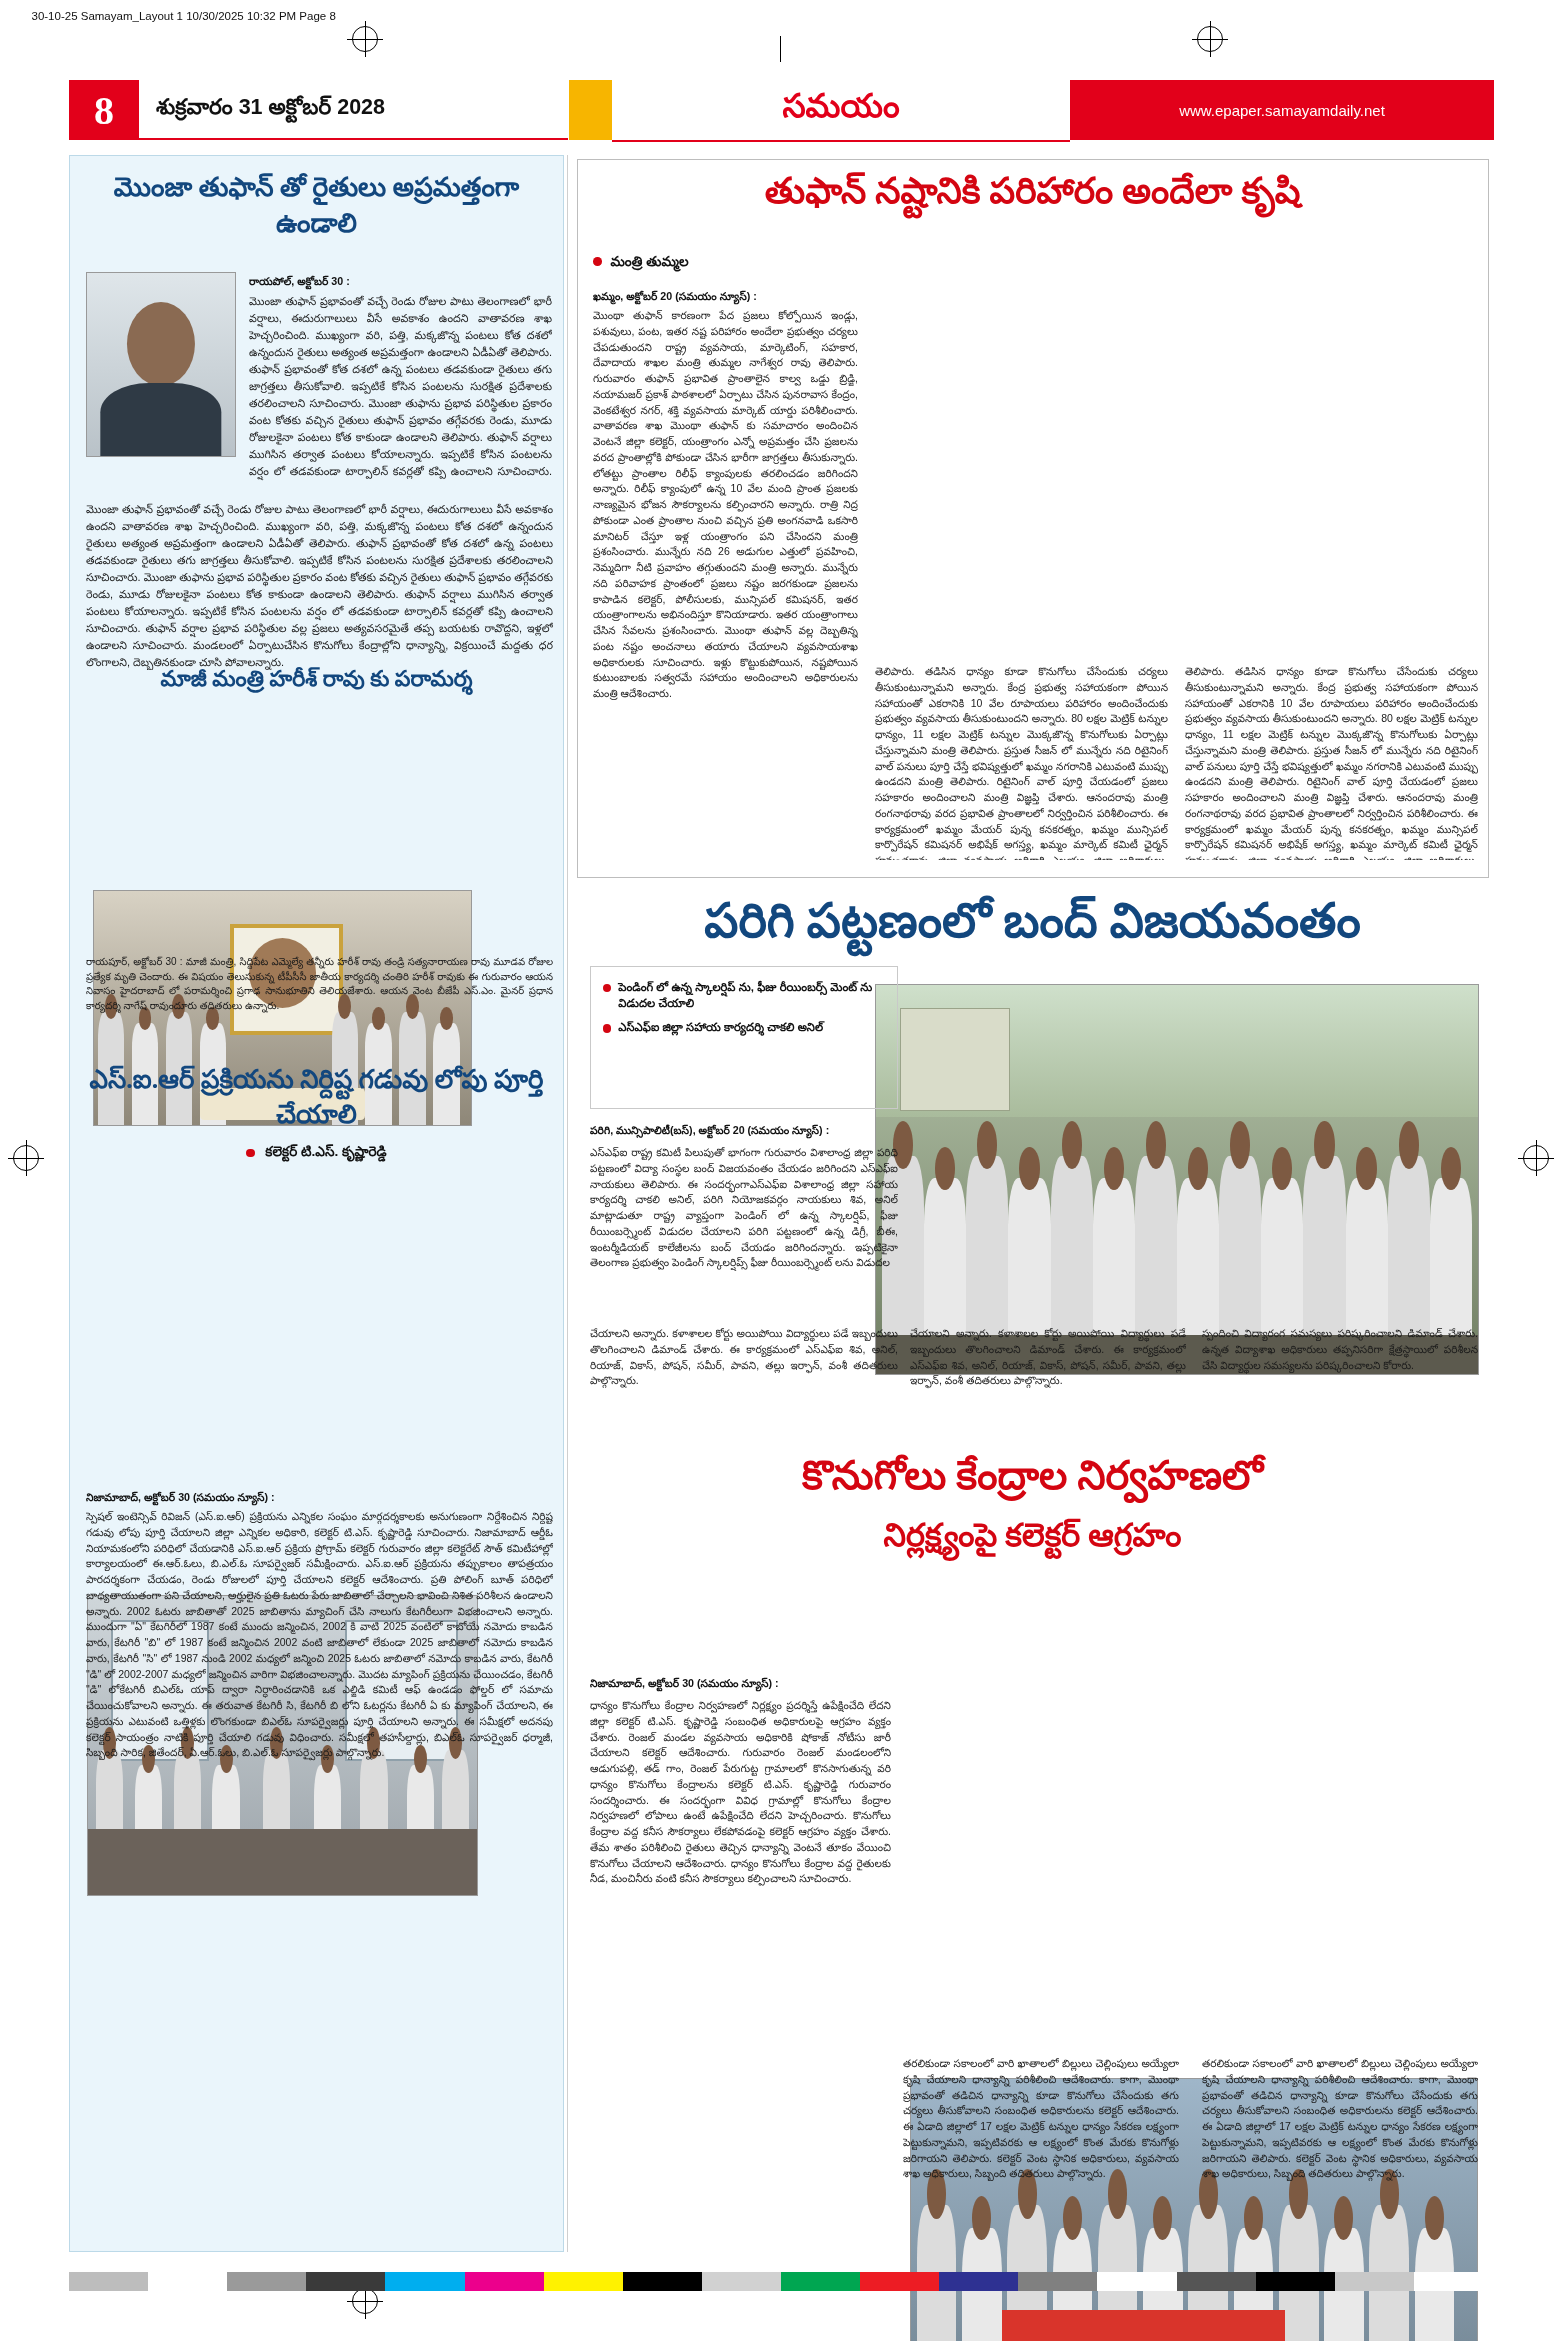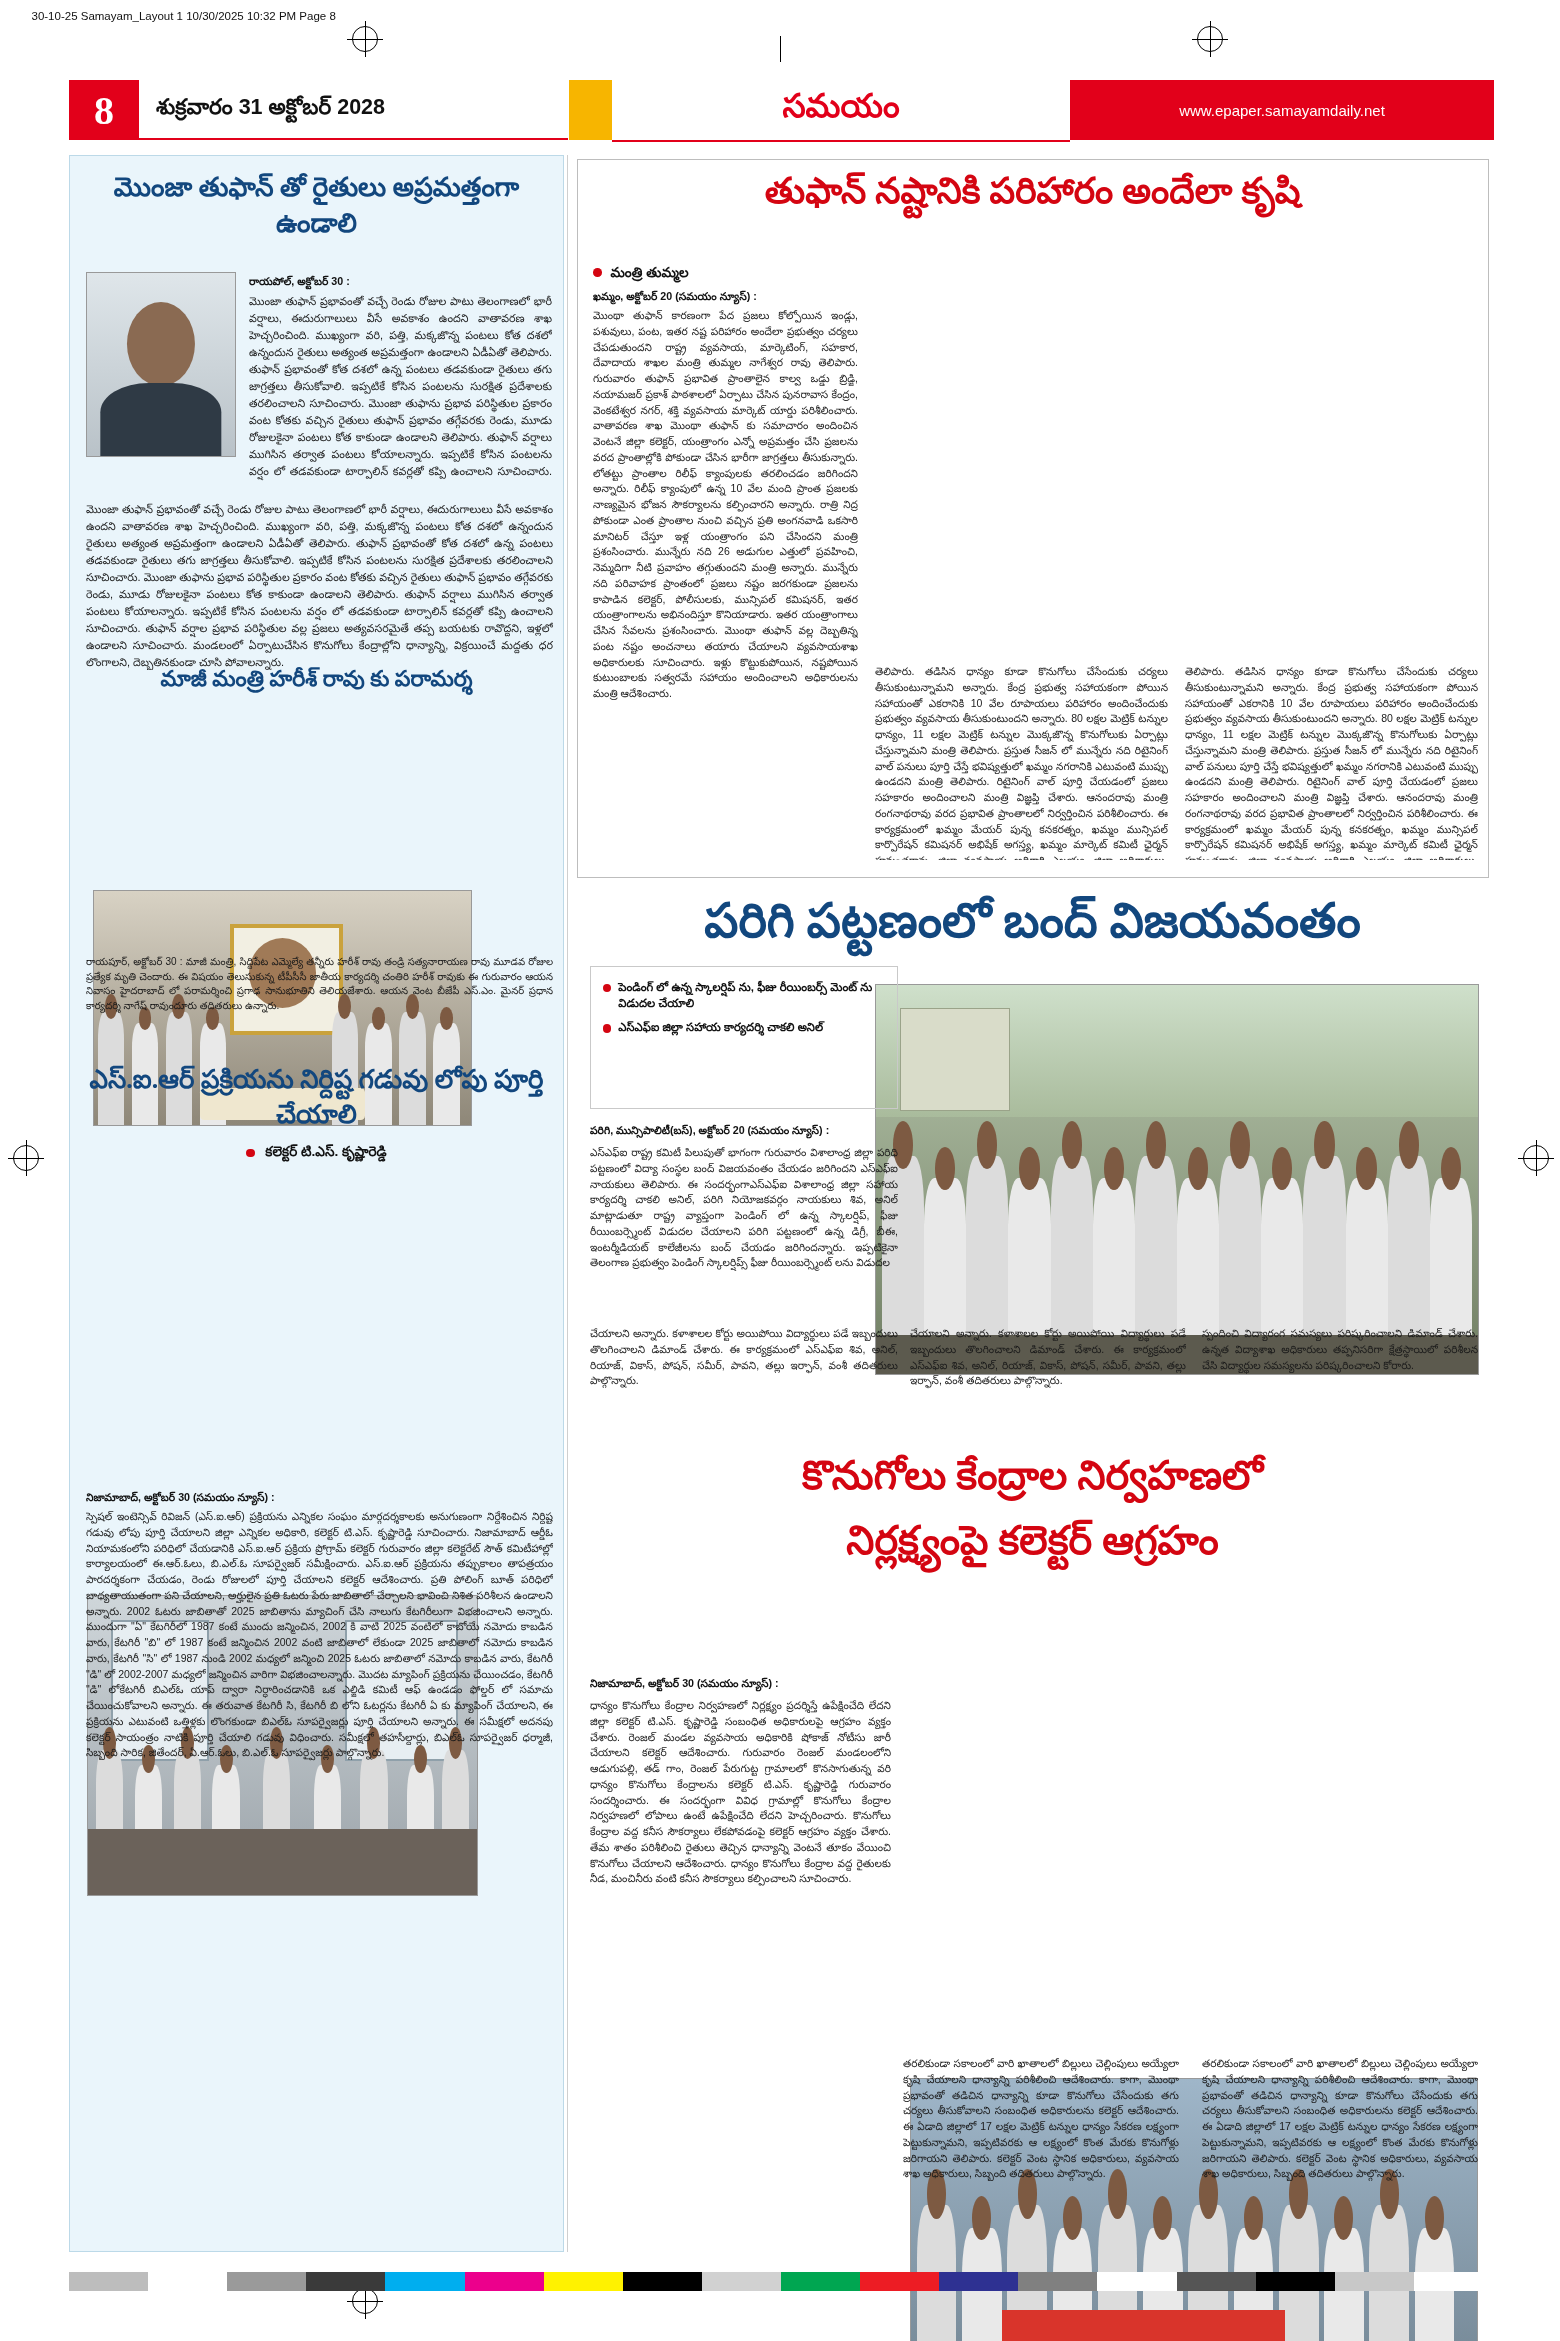--- a/index.html
+++ b/index.html
@@ -191,21 +191,21 @@
   </div>
 
   <div class="box txt small" style="left:86px;top:1509px;width:467px;height:730px;overflow:hidden;text-align:justify;">స్పెషల్ ఇంటెన్సివ్ రివిజన్ (ఎస్.ఐ.ఆర్) ప్రక్రియను ఎన్నికల సంఘం మార్గదర్శకాలకు అనుగుణంగా నిర్దేశించిన నిర్దిష్ట గడువు లోపు పూర్తి చేయాలని జిల్లా ఎన్నికల అధికారి, కలెక్టర్ టి.ఎస్. కృష్ణారెడ్డి సూచించారు. నిజామాబాద్ ఆర్డీఓ నియామకంలోని పరిధిలో చేయడానికి ఎస్.ఐ.ఆర్ ప్రక్రియ ప్రోగ్రామ్ కలెక్టర్ గురువారం జిల్లా కలెక్టరేట్ సౌత్ కమిటీహాల్లో కార్యాలయంలో ఈ.ఆర్.ఓలు, బి.ఎల్.ఓ సూపర్వైజర్ సమీక్షించారు. ఎస్.ఐ.ఆర్ ప్రక్రియను తప్పుకాలం తాపత్రయం పారదర్శకంగా చేయడం, రెండు రోజులలో పూర్తి చేయాలని కలెక్టర్ ఆదేశించారు. ప్రతి పోలింగ్ బూత్ పరిధిలో బాధ్యతాయుతంగా పని చేయాలని, అర్హులైన ప్రతి ఓటరు పేరు జాబితాలో చేర్చాలని భావించి నిశిత పరిశీలన ఉండాలని అన్నారు. 2002 ఓటరు జాబితాతో 2025 జాబితాను మ్యాచింగ్ చేసి నాలుగు కేటగిరీలుగా విభజించాలని అన్నారు. ముందుగా "ఏ" కేటగిరీలో 1987 కంటే ముందు జన్మించిన, 2002 కి వాటి 2025 వంటిలో కాబోయే నమోదు కాబడిన వారు, కేటగిరీ "బి" లో 1987 కంటే జన్మించిన 2002 వంటి జాబితాలో లేకుండా 2025 జాబితాలో నమోదు కాబడిన వారు, కేటగిరీ "సి" లో 1987 నుండి 2002 మధ్యలో జన్మించి 2025 ఓటరు జాబితాలో నమోదు కాబడిన వారు, కేటగిరీ "డి" లో 2002-2007 మధ్యలో జన్మించిన వారిగా విభజించాలన్నారు. మొదట మ్యాపింగ్ ప్రక్రియను చేయించడం, కేటగిరీ "డి" లోకేటగిరీ బిఎల్ఓ యాప్ ద్వారా నిర్ధారించడానికి ఒక ఎల్జిడి కమిటీ ఆఫ్ ఉండడం ఫోల్డర్ లో సమాచు చేయించుకోవాలని అన్నారు. ఈ తరువాత కేటగిరీ సి, కేటగిరీ బి లోని ఓటర్లను కేటగిరీ ఏ కు మ్యాపింగ్ చేయాలని, ఈ ప్రక్రియను ఎటువంటి ఒత్తిళ్లకు లొంగకుండా బిఎల్ఓ సూపర్వైజర్లు పూర్తి చేయాలని అన్నారు. ఈ సమీక్షలో అదనపు కలెక్టర్ సాయంత్రం నాటికి పూర్తి చేయాలి గడువు విధించారు. సమీక్షలో తహసీల్దార్లు, బిఎల్ఓ సూపర్వైజర్ ధర్మాజీ, సిబ్బంది సారిక, జితేందర్, ఏ.ఆర్.ఓలు, బి.ఎల్.ఓ సూపర్వైజర్లు పాల్గొన్నారు.</div>
 
   <div class="col-right"></div>
 
   <div class="box" style="left:577px;top:159px;width:912px;height:719px;border:1.4px solid #bdbdbd;"></div>
 
   <div class="box hl h-red" style="left:585px;top:170px;width:895px;font-size:36px;">తుఫాన్ నష్టానికి పరిహారం అందేలా కృషి</div>
 
-  <div class="box" style="left:593px;top:265px;width:272px;">
+  <div class="box" style="left:593px;top:254px;width:272px;">
     <span style="display:inline-block;width:8.6px;height:8.6px;border-radius:50%;background:#d40511;margin-right:5.7px;"></span>
     <span class="byline" style="font-size:13.6px;">మంత్రి తుమ్మల</span>
   </div>
 
   <div class="box txt small" style="left:593px;top:288px;width:265px;">
     <span class="byline">ఖమ్మం, అక్టోబర్ 20 (సమయం న్యూస్) :</span>
   </div>
 
   <div class="box txt small" style="left:593px;top:308px;width:265px;height:551px;overflow:hidden;">మొంథా తుఫాన్ కారణంగా పేద ప్రజలు కోల్పోయిన ఇండ్లు, పశువులు, పంట, ఇతర నష్ట పరిహారం అందేలా ప్రభుత్వం చర్యలు చేపడుతుందని రాష్ట్ర వ్యవసాయ, మార్కెటింగ్, సహకార, దేవాదాయ శాఖల మంత్రి తుమ్మల నాగేశ్వర రావు తెలిపారు. గురువారం తుఫాన్ ప్రభావిత ప్రాంతాలైన కాల్వ ఒడ్డు బ్రిడ్జి, నయామజర్ ప్రకాశ్ పాఠశాలలో ఏర్పాటు చేసిన పునరావాస కేంద్రం, వెంకటేశ్వర నగర్, శక్తి వ్యవసాయ మార్కెట్ యార్డు పరిశీలించారు. వాతావరణ శాఖ మొంథా తుఫాన్ కు సమాచారం అందించిన వెంటనే జిల్లా కలెక్టర్, యంత్రాంగం ఎన్నో అప్రమత్తం చేసి ప్రజలను వరద ప్రాంతాల్లోకి పోకుండా చేసిన భారీగా జాగ్రత్తలు తీసుకున్నారు. లోతట్టు ప్రాంతాల రిలీఫ్ క్యాంపులకు తరలించడం జరిగిందని అన్నారు. రిలీఫ్ క్యాంపులో ఉన్న 10 వేల మంది ప్రాంత ప్రజలకు నాణ్యమైన భోజన సౌకర్యాలను కల్పించారని అన్నారు. రాత్రి నిద్ర పోకుండా ఎంత ప్రాంతాల నుంచి వచ్చిన ప్రతి అంగనవాడి ఒకసారి మానిటర్ చేస్తూ ఇళ్ల యంత్రాంగం పని చేసిందని మంత్రి ప్రశంసించారు. మున్నేరు నది 26 అడుగుల ఎత్తులో ప్రవహించి, నెమ్మదిగా నీటి ప్రవాహం తగ్గుతుందని మంత్రి అన్నారు. మున్నేరు నది పరివాహక ప్రాంతంలో ప్రజలు నష్టం జరగకుండా ప్రజలను కాపాడిన కలెక్టర్, పోలీసులకు, మున్సిపల్ కమిషనర్, ఇతర యంత్రాంగాలను అభినందిస్తూ కొనియాడారు. ఇతర యంత్రాంగాలు చేసిన సేవలను ప్రశంసించారు. మొంథా తుఫాన్ వల్ల దెబ్బతిన్న పంట నష్టం అంచనాలు తయారు చేయాలని వ్యవసాయశాఖ అధికారులకు సూచించారు. ఇళ్లు కొట్టుకుపోయిన, నష్టపోయిన కుటుంబాలకు సత్వరమే సహాయం అందించాలని అధికారులను మంత్రి ఆదేశించారు.</div>
 
@@ -326,21 +326,21 @@
     <div style="position:absolute;left:16%;bottom:8%;width:50%;height:26%;background:#d9342b;display:flex;align-items:center;justify-content:center;color:#fff;font-weight:bold;font-size:42px;font-family:'Liberation Serif',serif;">SFI</div>
   </div>
 
   <div class="box txt small" style="left:590px;top:1326px;width:308px;height:107px;overflow:hidden;">చేయాలని అన్నారు. కళాశాలల కోర్టు అయిపోయి విద్యార్థులు పడే ఇబ్బందులు తొలగించాలని డిమాండ్ చేశారు. ఈ కార్యక్రమంలో ఎస్ఎఫ్ఐ శివ, అనిల్, రియాజ్, వికాస్, పోషన్, సమీర్, పావని, తల్లు ఇర్ఫాన్, వంశీ తదితరులు పాల్గొన్నారు.</div>
 
   <div class="box txt small" style="left:910px;top:1326px;width:276px;height:107px;overflow:hidden;">చేయాలని అన్నారు. కళాశాలల కోర్టు అయిపోయి విద్యార్థులు పడే ఇబ్బందులు తొలగించాలని డిమాండ్ చేశారు. ఈ కార్యక్రమంలో ఎస్ఎఫ్ఐ శివ, అనిల్, రియాజ్, వికాస్, పోషన్, సమీర్, పావని, తల్లు ఇర్ఫాన్, వంశీ తదితరులు పాల్గొన్నారు.</div>
 
   <div class="box txt small" style="left:1202px;top:1326px;width:276px;height:107px;overflow:hidden;">స్పందించి విద్యారంగ సమస్యలు పరిష్కరించాలని డిమాండ్ చేశారు. ఉన్నత విద్యాశాఖ అధికారులు తప్పనిసరిగా క్షేత్రస్థాయిలో పరిశీలన చేసి విద్యార్థుల సమస్యలను పరిష్కరించాలని కోరారు.</div>
 
   <div class="box hl h-red" style="left:585px;top:1447px;width:895px;font-size:40px;line-height:1.45;">కొనుగోలు కేంద్రాల నిర్వహణలో</div>
-  <div class="box hl h-red" style="left:585px;top:1512px;width:895px;font-size:40px;line-height:1.45;">నిర్లక్ష్యంపై కలెక్టర్ ఆగ్రహం</div>
+  <div class="box hl h-red" style="left:585px;top:1512px;width:895px;font-size:32px;line-height:1.45;">నిర్లక్ష్యంపై కలెక్టర్ ఆగ్రహం</div>
 
 
   <div class="box txt small" style="left:590px;top:1675px;width:301px;">
     <span class="byline">నిజామాబాద్, అక్టోబర్ 30 (సమయం న్యూస్) :</span>
   </div>
 
   <div class="box txt small" style="left:590px;top:1698px;width:301px;height:544px;overflow:hidden;">ధాన్యం కొనుగోలు కేంద్రాల నిర్వహణలో నిర్లక్ష్యం ప్రదర్శిస్తే ఉపేక్షించేది లేదని జిల్లా కలెక్టర్ టి.ఎస్. కృష్ణారెడ్డి సంబంధిత అధికారులపై ఆగ్రహం వ్యక్తం చేశారు. రెంజల్ మండల వ్యవసాయ అధికారికి షోకాజ్ నోటీసు జారీ చేయాలని కలెక్టర్ ఆదేశించారు. గురువారం రెంజల్ మండలంలోని ఆడుగుపల్లి, తడ్ గాం, రెంజల్ పేరుగుట్ట గ్రామాలలో కొనసాగుతున్న వరి ధాన్యం కొనుగోలు కేంద్రాలను కలెక్టర్ టి.ఎస్. కృష్ణారెడ్డి గురువారం సందర్శించారు. ఈ సందర్భంగా వివిధ గ్రామాల్లో కొనుగోలు కేంద్రాల నిర్వహణలో లోపాలు ఉంటే ఉపేక్షించేది లేదని హెచ్చరించారు. కొనుగోలు కేంద్రాల వద్ద కనీస సౌకర్యాలు లేకపోవడంపై కలెక్టర్ ఆగ్రహం వ్యక్తం చేశారు. తేమ శాతం పరిశీలించి రైతులు తెచ్చిన ధాన్యాన్ని వెంటనే తూకం వేయించి కొనుగోలు చేయాలని ఆదేశించారు. ధాన్యం కొనుగోలు కేంద్రాల వద్ద రైతులకు నీడ, మంచినీరు వంటి కనీస సౌకర్యాలు కల్పించాలని సూచించారు.</div>
 
   <div class="box txt small" style="left:903px;top:2056px;width:276px;height:185px;overflow:hidden;">తరలికుండా సకాలంలో వారి ఖాతాలలో బిల్లులు చెల్లింపులు అయ్యేలా కృషి చేయాలని ధాన్యాన్ని పరిశీలించి ఆదేశించారు. కాగా, మొంథా ప్రభావంతో తడిచిన ధాన్యాన్ని కూడా కొనుగోలు చేసేందుకు తగు చర్యలు తీసుకోవాలని సంబంధిత అధికారులను కలెక్టర్ ఆదేశించారు. ఈ ఏడాది జిల్లాలో 17 లక్షల మెట్రిక్ టన్నుల ధాన్యం సేకరణ లక్ష్యంగా పెట్టుకున్నామని, ఇప్పటివరకు ఆ లక్ష్యంలో కొంత మేరకు కొనుగోళ్లు జరిగాయని తెలిపారు. కలెక్టర్ వెంట స్థానిక అధికారులు, వ్యవసాయ శాఖ అధికారులు, సిబ్బంది తదితరులు పాల్గొన్నారు.</div>
 

